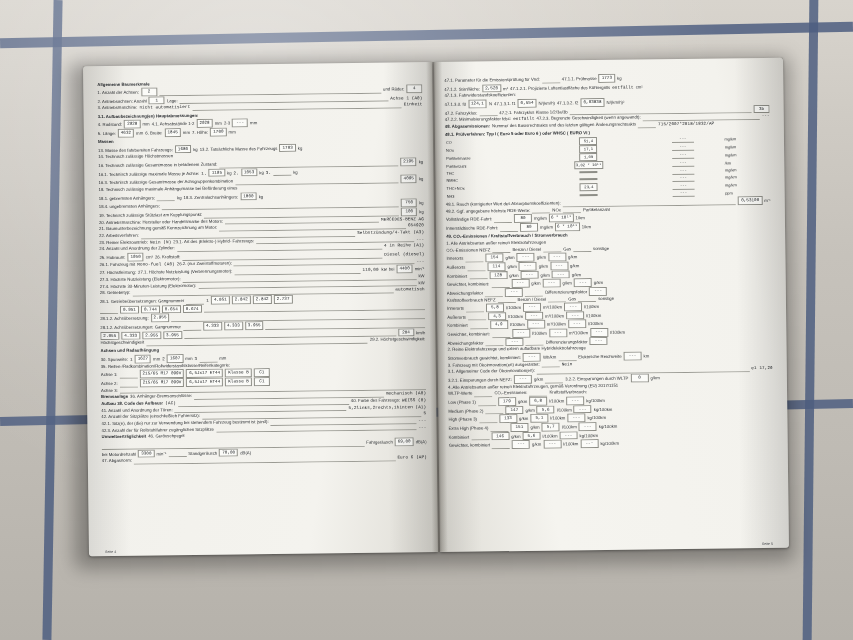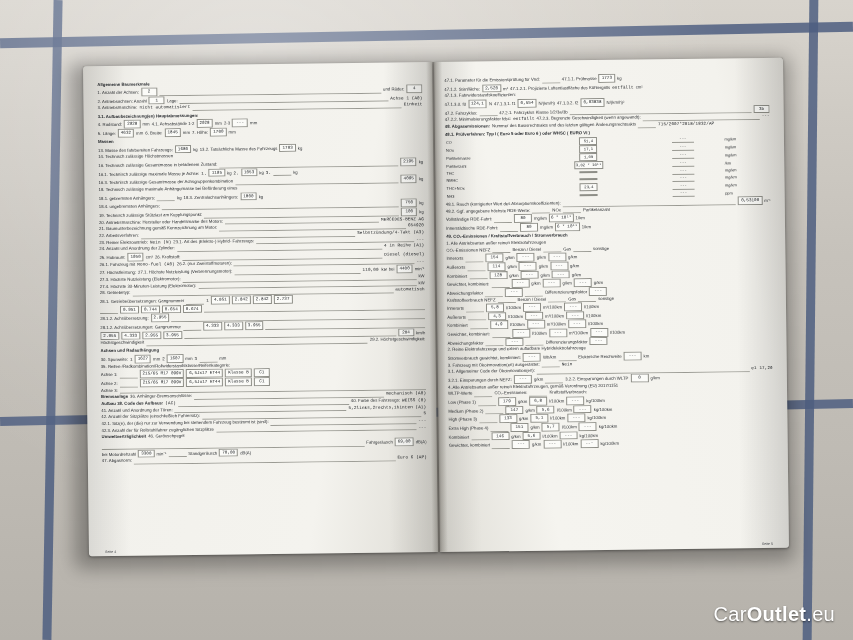--- a/index.html
+++ b/index.html
@@ -962,16 +962,13 @@
         </div>
 
       </div>
       <div class="foot foot-r">Seite 5</div>
       <div class="curl"></div>
     </div>
 
     <div class="spine"></div>
   </div>
 
-  <div class="wm">
-    <span class="thin">Car</span><b>Outlet</b><span class="thin">.eu</span>
-  </div>
 </div>
 
 </body></html>

